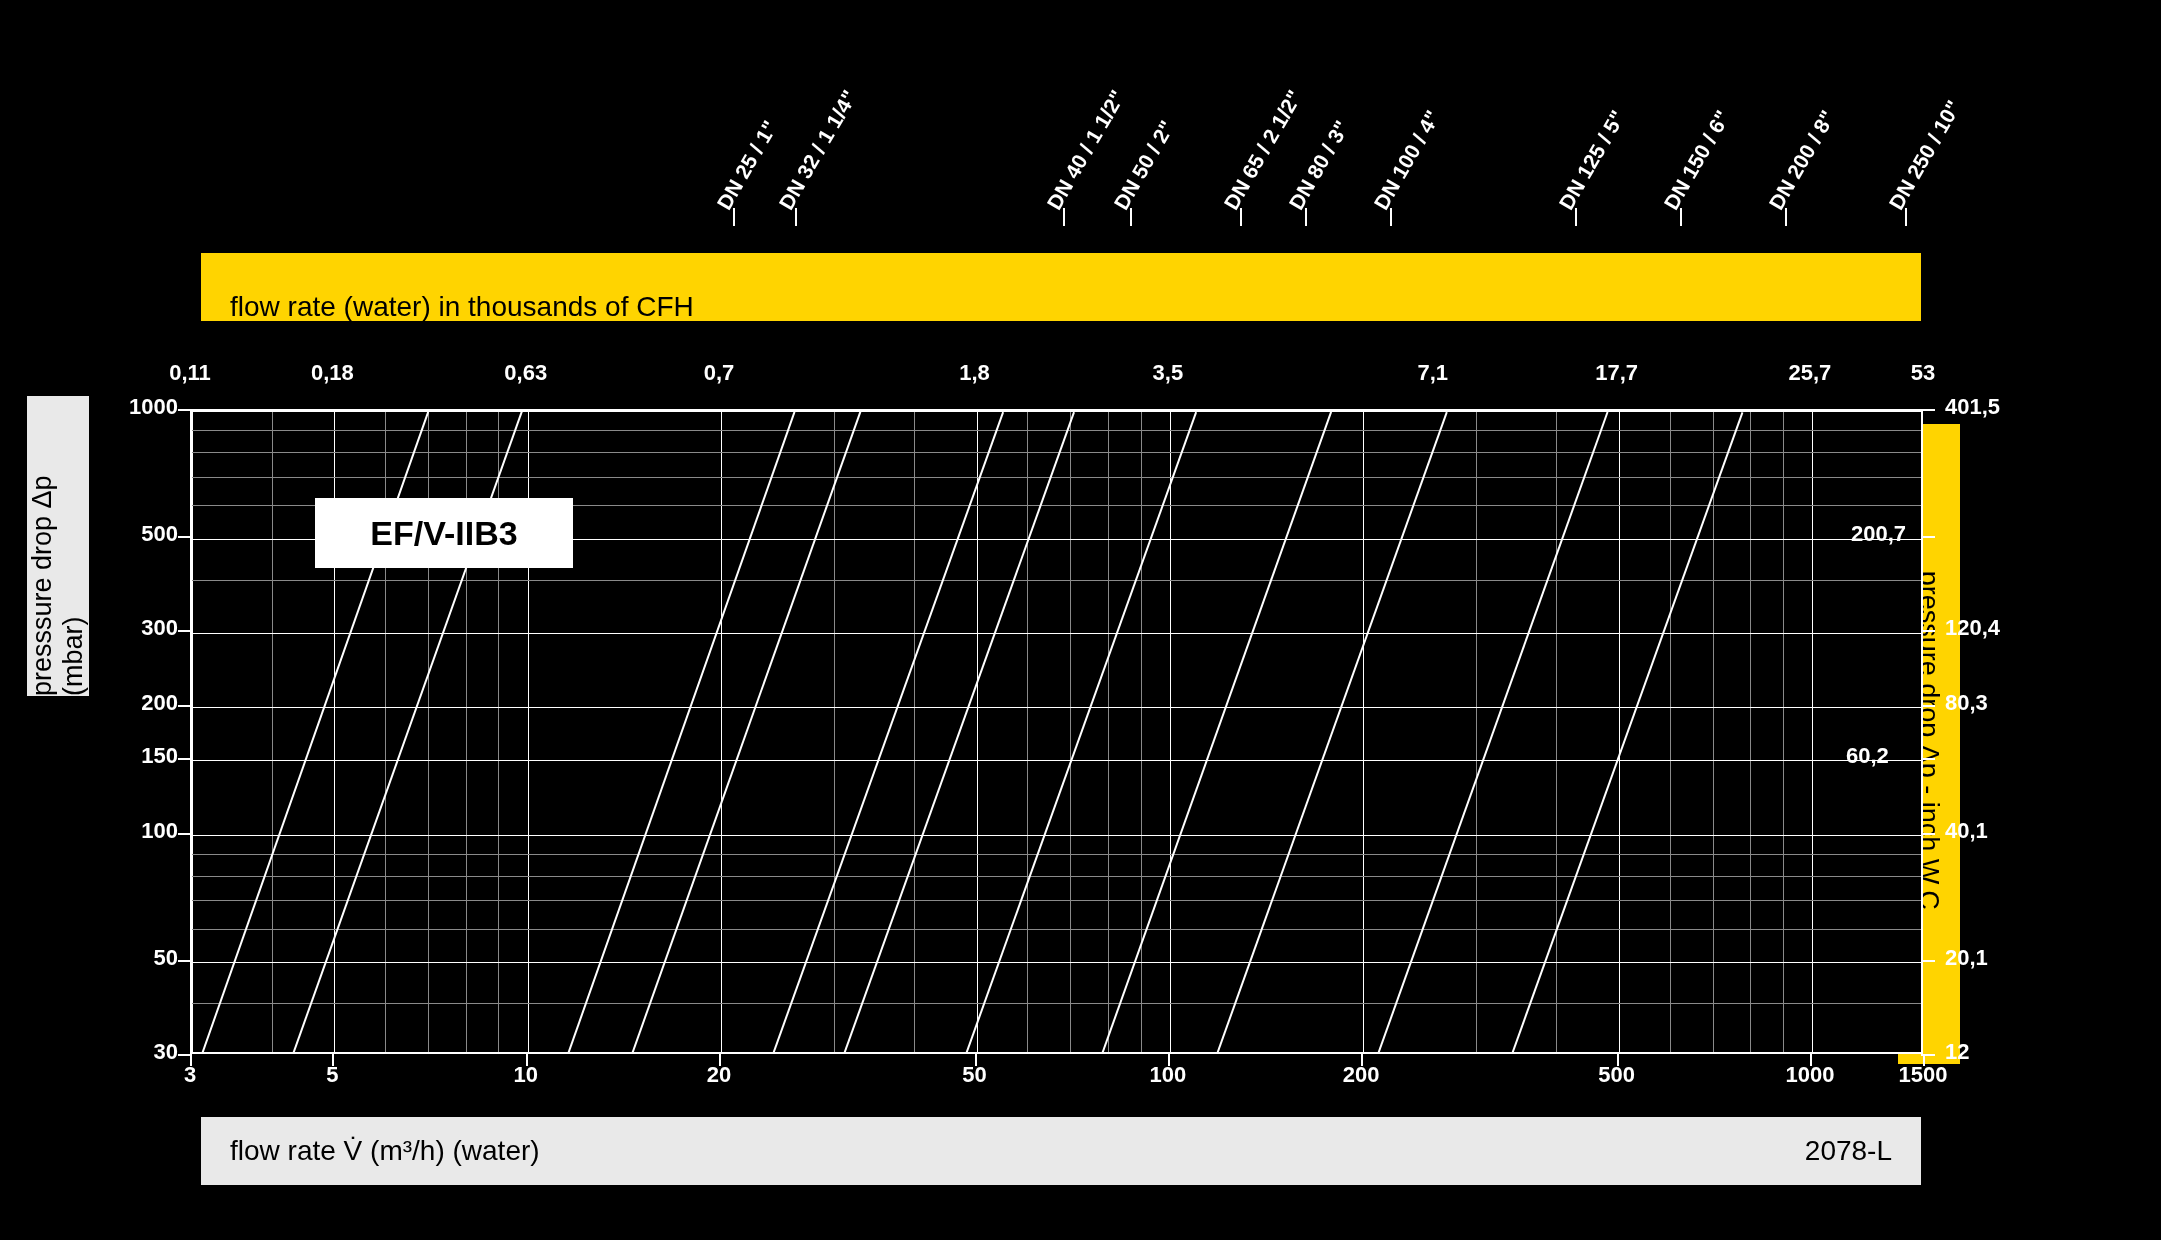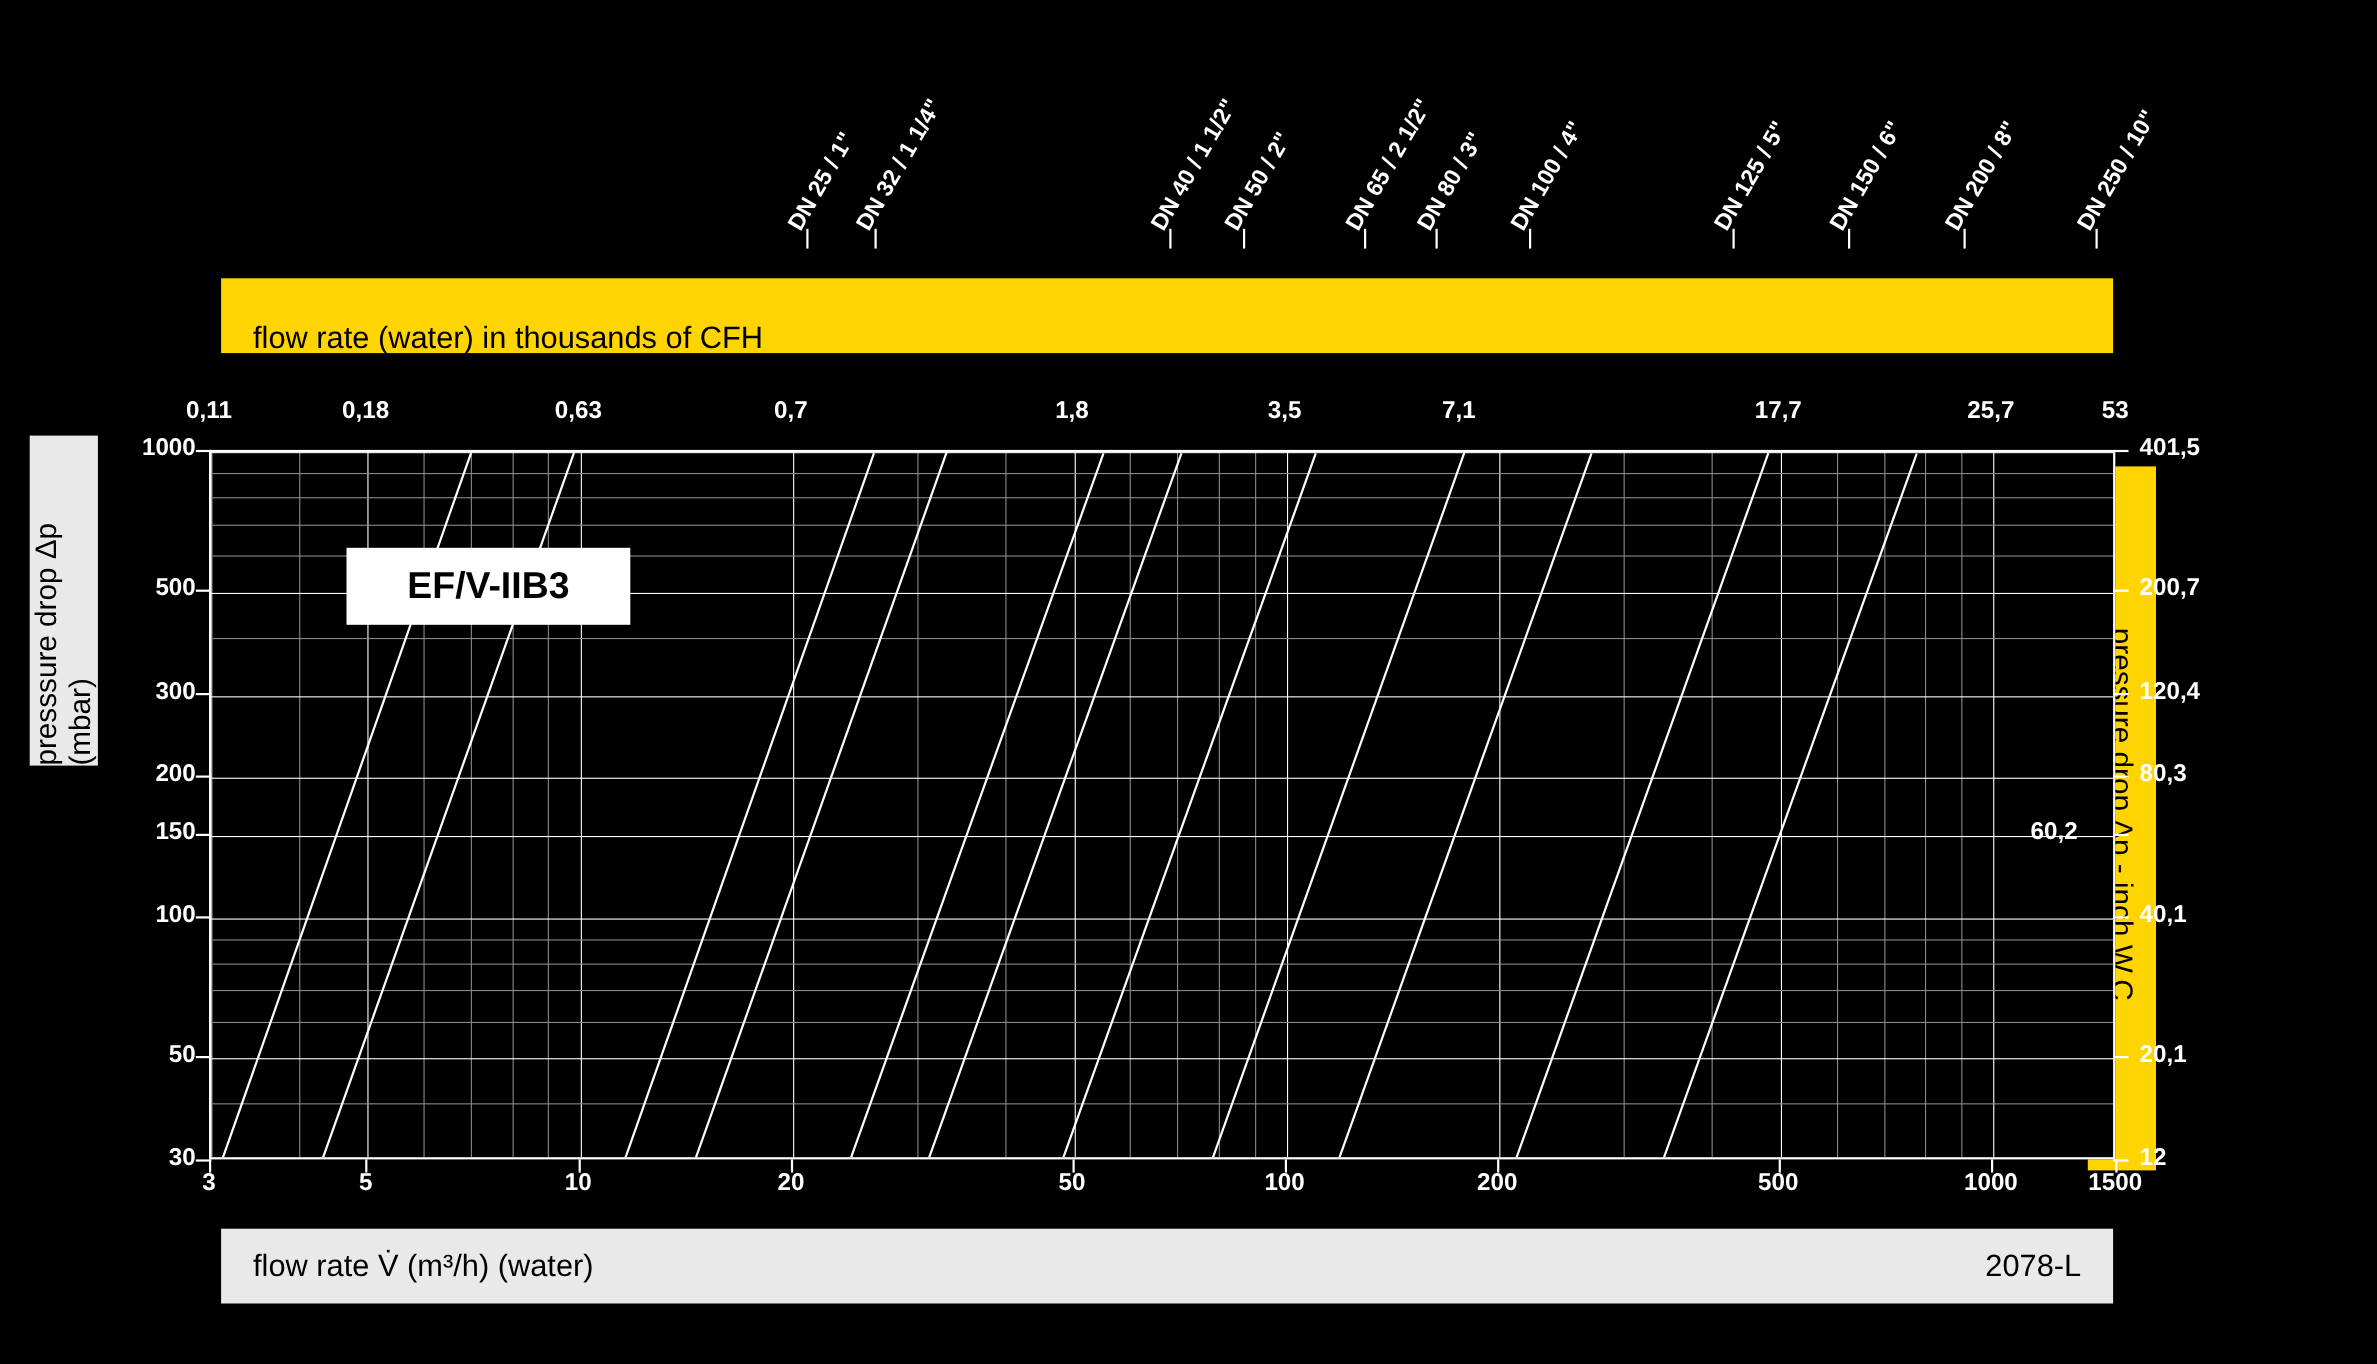--- a/index.html
+++ b/index.html
@@ -306,21 +306,21 @@
     <div class="tick-label tick-bottom" style="left: 1589.93px; width: 60px; text-align: center;">1000</div>
     <div class="axis-tick v" style="left: 1619.93px; top: 654px;"></div>
     <div class="tick-label tick-bottom" style="left: 1703px; width: 60px; text-align: center;">1500</div>
     <div class="axis-tick v" style="left: 1733px; top: 654px;"></div>
     <div class="tick-label tick-top" style="left: -40px; width: 80px; text-align: center;">0,11</div>
     <div class="tick-label tick-top" style="left: 102.448px; width: 80px; text-align: center;">0,18</div>
     <div class="tick-label tick-top" style="left: 295.739px; width: 80px; text-align: center;">0,63</div>
     <div class="tick-label tick-top" style="left: 489.029px; width: 80px; text-align: center;">0,7</div>
     <div class="tick-label tick-top" style="left: 744.545px; width: 80px; text-align: center;">1,8</div>
     <div class="tick-label tick-top" style="left: 937.836px; width: 80px; text-align: center;">3,5</div>
-    <div class="tick-label tick-top" style="left: 1121px; width: 80px; text-align: left;">7,1</div>
+    <div class="tick-label tick-top" style="left: 1178px; width: 80px; text-align: right;">7,1</div>
     <div class="tick-label tick-top" style="left: 1386.64px; width: 80px; text-align: center;">17,7</div>
     <div class="tick-label tick-top" style="left: 1579.93px; width: 80px; text-align: center;">25,7</div>
     <div class="tick-label tick-top" style="left: 1693px; width: 80px; text-align: center;">53</div>
     <div class="tick-label tick-left" style="left: -100px; top: -6px; width: 88px;">1000</div>
     <div class="axis-tick h" style="left: -12px; top: 9px;"></div>
     <div class="tick-label tick-left" style="left: -100px; top: 121.498px; width: 88px;">500</div>
     <div class="axis-tick h" style="left: -12px; top: 136.498px;"></div>
     <div class="tick-label tick-left" style="left: -100px; top: 215.46px; width: 88px;">300</div>
     <div class="axis-tick h" style="left: -12px; top: 230.46px;"></div>
     <div class="tick-label tick-left" style="left: -100px; top: 290.042px; width: 88px;">200</div>
@@ -328,21 +328,21 @@
     <div class="tick-label tick-left" style="left: -100px; top: 342.958px; width: 88px;">150</div>
     <div class="axis-tick h" style="left: -12px; top: 357.958px;"></div>
     <div class="tick-label tick-left" style="left: -100px; top: 417.54px; width: 88px;">100</div>
     <div class="axis-tick h" style="left: -12px; top: 432.54px;"></div>
     <div class="tick-label tick-left" style="left: -100px; top: 545.038px; width: 88px;">50</div>
     <div class="axis-tick h" style="left: -12px; top: 560.038px;"></div>
     <div class="tick-label tick-left" style="left: -100px; top: 639px; width: 88px;">30</div>
     <div class="axis-tick h" style="left: -12px; top: 654px;"></div>
     <div class="tick-label tick-right" style="left: 1755px; top: -6px; width: 110px;">401,5</div>
     <div class="axis-tick h" style="left: 1731px; top: 9px;"></div>
-    <div class="tick-label tick-right" style="left: 1755px; top: 121.498px; width: 110px;">200,7</div>
+    <div class="tick-label tick-right" style="left: 1661px; top: 121.498px; width: 110px;">200,7</div>
     <div class="axis-tick h" style="left: 1731px; top: 136.498px;"></div>
     <div class="tick-label tick-right" style="left: 1755px; top: 215.46px; width: 110px;">120,4</div>
     <div class="axis-tick h" style="left: 1731px; top: 230.46px;"></div>
     <div class="tick-label tick-right" style="left: 1755px; top: 290.042px; width: 110px;">80,3</div>
     <div class="axis-tick h" style="left: 1731px; top: 305.042px;"></div>
     <div class="tick-label tick-right" style="left: 1656px; top: 342.958px; width: 110px;">60,2</div>
     <div class="axis-tick h" style="left: 1731px; top: 357.958px;"></div>
     <div class="tick-label tick-right" style="left: 1755px; top: 417.54px; width: 110px;">40,1</div>
     <div class="axis-tick h" style="left: 1731px; top: 432.54px;"></div>
     <div class="tick-label tick-right" style="left: 1755px; top: 545.038px; width: 110px;">20,1</div>

